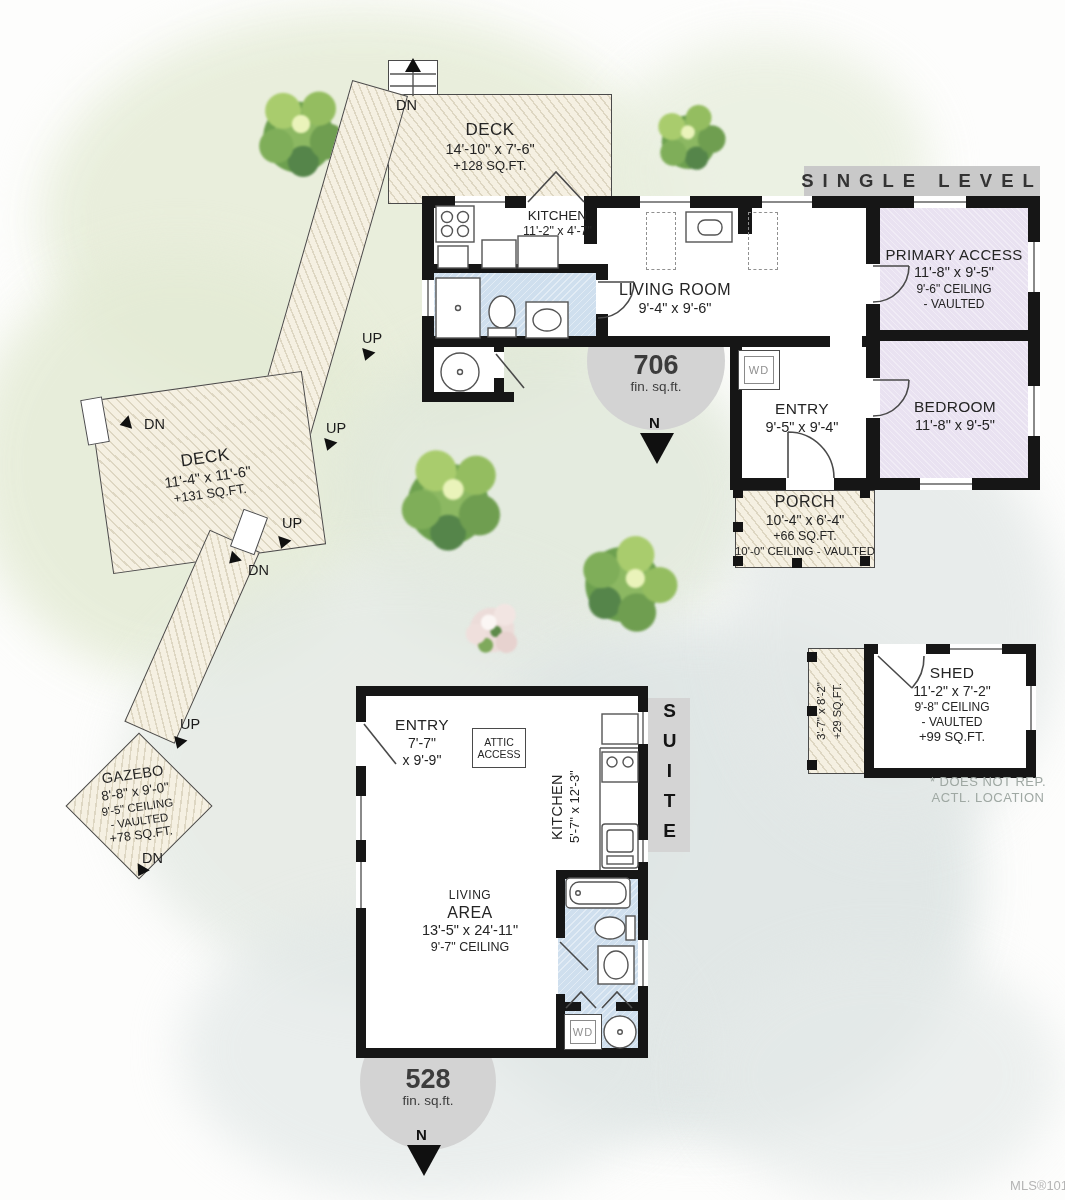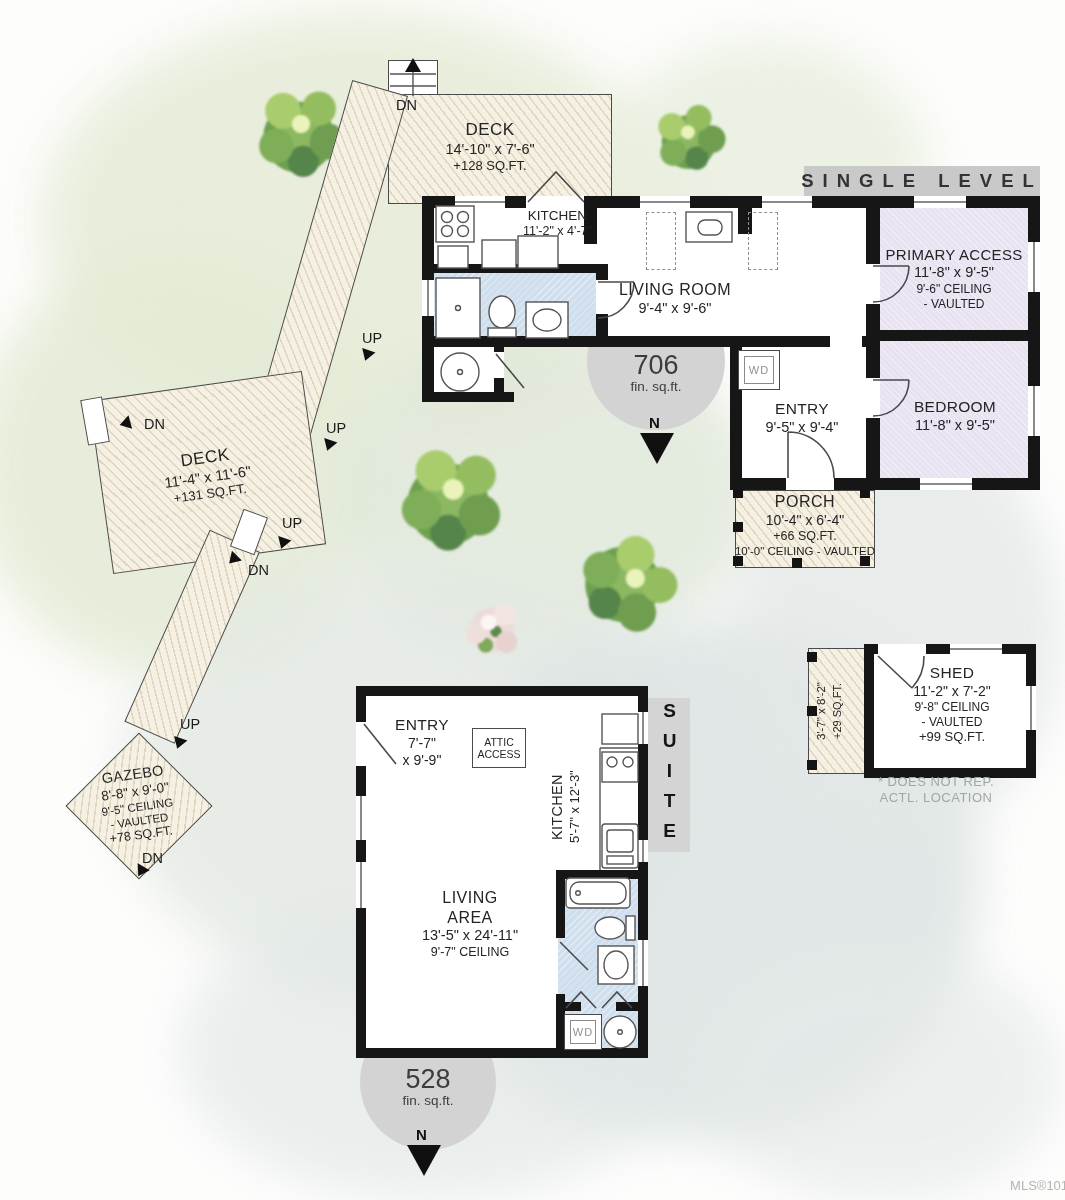--- a/index.html
+++ b/index.html
@@ -41,21 +41,21 @@
   .tflower{border-radius:50% 46% 52% 48%/48% 52% 46% 54%;
     background:
       radial-gradient(circle at 46% 40%, #fbf6f4 0 12%, rgba(0,0,0,0) 13%),
       radial-gradient(circle at 30% 55%, #efdfdc 0 14%, rgba(0,0,0,0) 15%),
       radial-gradient(circle at 66% 30%, #f2e5e2 0 14%, rgba(0,0,0,0) 15%),
       radial-gradient(circle at 68% 66%, #e7d2cf 0 14%, rgba(0,0,0,0) 15%),
       radial-gradient(circle at 42% 70%, #7fa95c 0 10%, rgba(0,0,0,0) 11%),
       radial-gradient(circle at 55% 52%, #5d8a49 0 9%, rgba(0,0,0,0) 10%),
       radial-gradient(circle at 50% 50%, #ecdcd9 0 40%, rgba(236,220,217,0) 41%)}
   .circ{position:absolute;border-radius:50%;background:#d3d3d3;text-align:center}
-  .bign{font-size:27px;font-weight:400;color:#3c3c3c;line-height:1;display:block}
+  .bign{font-size:27px;font-weight:700;color:#3c3c3c;line-height:1;display:block}
   .smu{font-size:13.5px;color:#3c3c3c;display:block}
   .nlab{position:absolute;font-size:15px;font-weight:700;color:#101010}
   .ntri{position:absolute;width:0;height:0;border-left:17px solid transparent;border-right:17px solid transparent;border-top:31px solid #101010}
   .vtext{writing-mode:vertical-rl;transform:rotate(180deg)}
   .suitetag{position:absolute;background:#d4d4d4;display:flex;align-items:center;justify-content:center}
   .suitetag span{writing-mode:vertical-lr;text-orientation:upright;letter-spacing:9px;font-size:19px;font-weight:600;color:#141414}
   .dashedbox{position:absolute;border:1.5px dashed #909090}
   .box{position:absolute;border:1.6px solid #4a4a4a;background:#fff;box-sizing:border-box}
   .wdtxt{display:flex;align-items:center;justify-content:center;font-size:11px;color:#909090;letter-spacing:1px;
          border:1.2px solid #8a8a8a;margin:5px;height:calc(100% - 12px)}
@@ -274,38 +274,38 @@
   <div class="lbl z7" style="left:380px;top:716px;width:84px">
     <span class="rn">ENTRY</span>
     <span class="rd">7'-7"</span>
     <span class="rd">x 9'-9"</span>
   </div>
   <div class="lbl vtext z7" style="left:548px;top:738px;width:46px;height:138px;line-height:1.3">
     <span class="rn" style="font-size:14.5px;display:block">KITCHEN</span>
     <span class="rd" style="font-size:13px;display:block">5'-7" x 12'-3"</span>
   </div>
   <div class="lbl z7" style="left:390px;top:888px;width:160px">
-    <span class="rnl" style="font-size:16px">LIVING</span>
+    <span class="rnl" style="font-size:12px">LIVING</span>
     <span class="rnl" style="font-size:16px">AREA</span>
     <span class="rd" style="font-size:14.5px">13'-5" x 24'-11"</span>
     <span class="rs" style="font-size:12.5px">9'-7" CEILING</span>
   </div>
   <div class="lbl z7" style="left:884px;top:664px;width:136px">
     <span class="rn">SHED</span>
     <span class="rd">11'-2" x 7'-2"</span>
     <span class="rs">9'-8" CEILING</span>
     <span class="rs">- VAULTED</span>
     <span class="rs" style="font-size:13px">+99 SQ.FT.</span>
   </div>
   <div class="lbl vtext z7" style="left:814px;top:656px;width:44px;height:110px;line-height:1.35">
     <span style="font-size:11.5px;display:block">3'-7" x 8'-2"</span>
     <span style="font-size:11px;display:block">+29 SQ.FT.</span>
   </div>
 
-  <div class="disc z7" style="left:866px;top:774px;width:140px">
+  <div class="disc z7" style="left:918px;top:774px;width:140px">
     <div>* DOES NOT REP.</div>
     <div>ACTL. LOCATION</div>
   </div>
   <div class="mls z7" style="left:947px;top:1178px;width:150px">MLS®1012729</div>
 
   <svg class="overlay" width="1065" height="1200" viewBox="0 0 1065 1200">
     <g stroke="#4a4a4a" stroke-width="1.6" fill="none">
       <path d="M528,202 L556,172 L584,202"></path>
       <path d="M598,282 L634,282 M634,282 A36,36 0 0 1 598,318"></path>
       <path d="M873,266 L909,266 M909,266 A36,36 0 0 1 873,302"></path>

